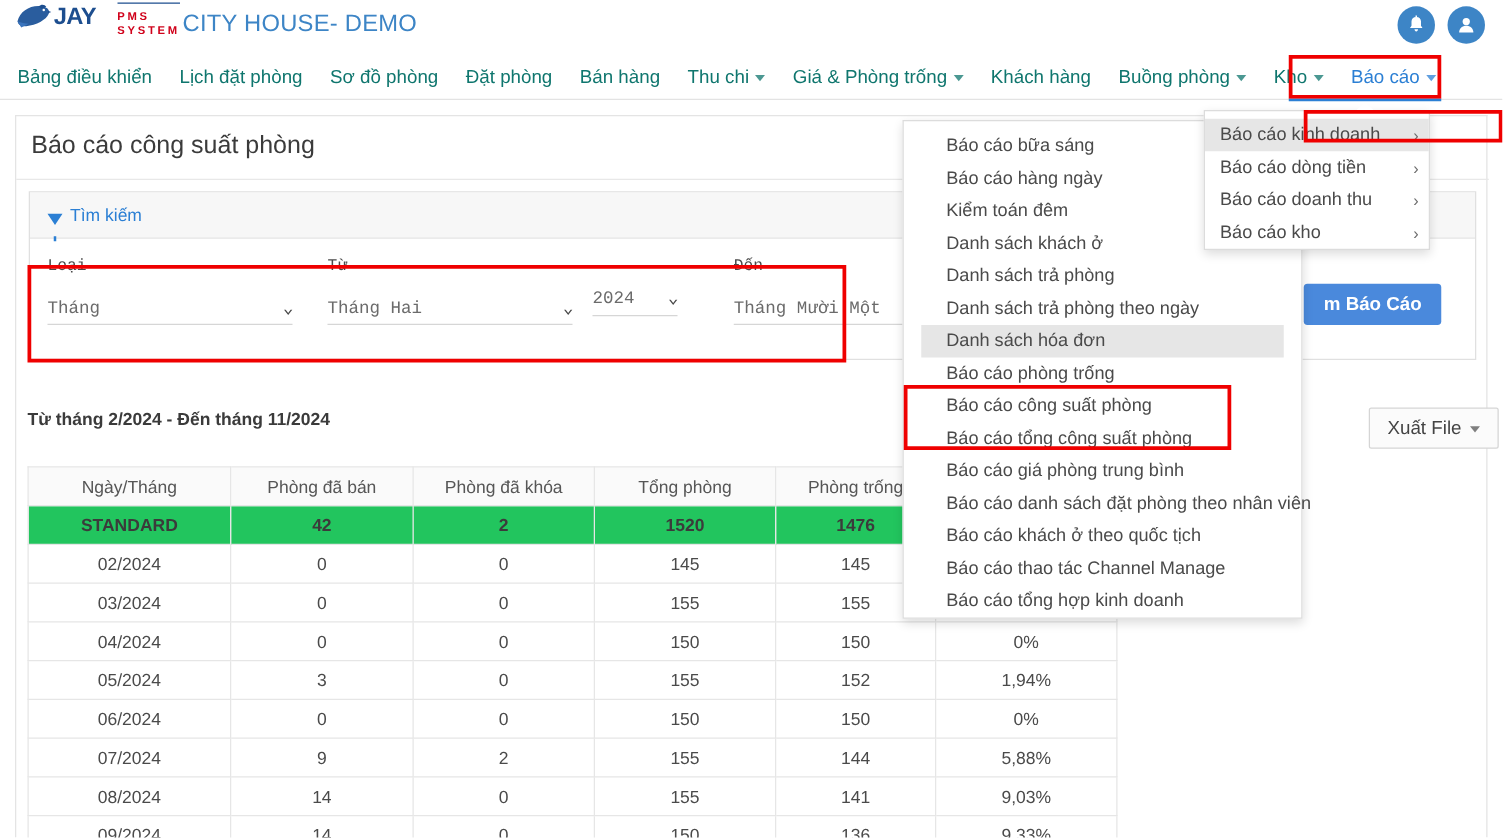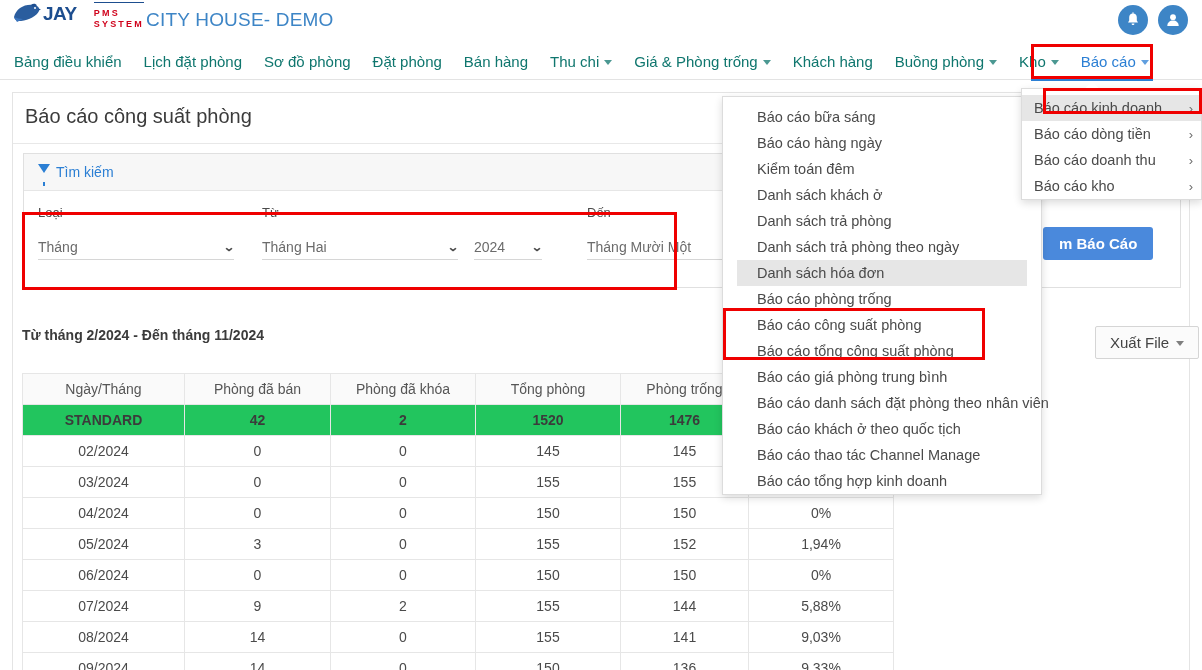--- a/index.html
+++ b/index.html
@@ -86,33 +86,33 @@
   
   .search-card {
     position: absolute; left: 10px; top: 60px; width: 1158px; height: 135px;
     border: 1px solid #e0e0e0; background: #fff;
   }
   .search-head {
     height: 37px; background: #f7f7f7; border-bottom: 1px solid #e6e6e6;
     display: flex; align-items: center; padding-left: 14px;
   }
   .search-head-label {
-    font-size: 14px; color: #2b7fd4; display: flex; align-items: flex-start; gap: 6px;
+    font-size: 14px; color: #2b7fd4; display: flex; align-items: flex-end; gap: 6px;
   }
   .funnel {
     width: 0; height: 0; border-left: 6px solid transparent;
     border-right: 6px solid transparent; border-top: 9px solid #2b7fd4;
     position: relative;
   }
   .funnel::after {
     content: ""; position: absolute; left: -1px; top: 9px;
     width: 2px; height: 4px; background: #2b7fd4;
   }
   .filters {
-    position: relative; padding: 14px 0 0 14px; display: flex; align-items: flex-end;
+    position: relative; padding: 14px 0 0 14px; display: flex; align-items: center; font-family: Liberation Mono, monospace;
   }
   .field { position: relative; }
   .field-label { font-size: 13px; color: #4a4a4a; margin-bottom: 14px; }
   .field-ctrl {
     position: relative; border-bottom: 1px solid #d6d6d6;
     height: 26px; display: flex; align-items: center; justify-content: space-between;
   }
   .field-val { font-size: 14px; color: #6b6b6b; }
   .chev {
     font-size: 12px; color: #4a4a4a; line-height: 1; font-weight: bold;
@@ -177,21 +177,21 @@
     padding-left: 20px; font-size: 14.5px; color: #4a4a4a; cursor: pointer;
     white-space: nowrap;
   }
   .dd-item.hl { background: #e6e6e6; }
   .dd-box {
     position: absolute; left: 723px; top: 308px; width: 262px; height: 52px;
     border: 3px solid #ef0000; pointer-events: none; z-index: 25;
   }
 
   .dd-sub {
-    position: absolute; left: 1021px; top: 88px; width: 181px; height: 112px;
+    position: absolute; left: 963px; top: 88px; width: 181px; height: 112px;
     background: #fff; border: 1px solid #dcdcdc;
     box-shadow: 0 3px 8px rgba(0,0,0,.14); z-index: 22; padding: 6px 0;
   }
   .dd-sub .dd-item {
     padding-left: 12px; padding-right: 8px; height: 26px;
     justify-content: space-between; gap: 6px;
   }
   .dd-sub .dd-item .arrow { color: #6d6d6d; font-size: 13px; }
   .dd-sub-box {
     position: absolute; left: 1043px; top: 88px; width: 159px; height: 26px;

